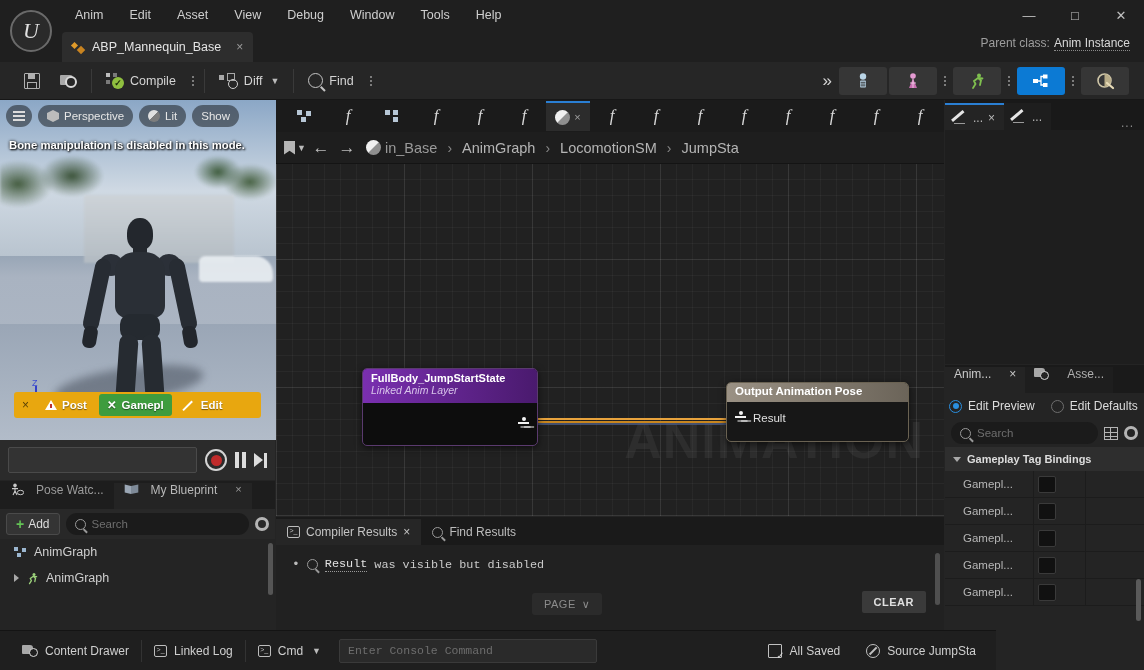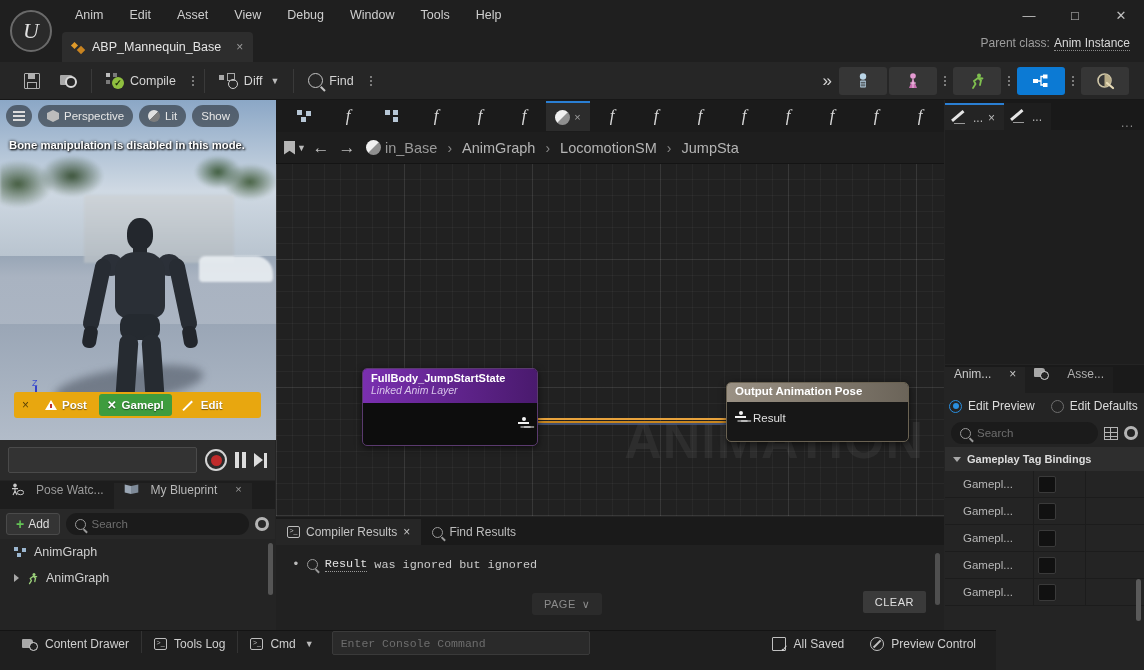--- a/index.html
+++ b/index.html
@@ -229,21 +229,21 @@
   .res-tab.plain{color:#bdbdbd;}
   .termic{width:13px;height:12px;border:1.4px solid #bdbdbd;border-radius:2px;position:relative;font-size:7px;color:#bdbdbd;}
   .termic::after{content:">_";position:absolute;left:1.5px;top:0px;font-size:7px;}
   .res-body{position:relative;height:85px;}
   .res-msg{display:flex;align-items:center;gap:7px;padding:12px 0 0 16px;font-family:"Liberation Mono",monospace;font-size:11.8px;color:#cacaca;}
   .res-bullet{color:#bbb;font-size:13px;}
   .res-link{border-bottom:1px dotted #9a9a9a;color:#e2e2e2;}
   .pagebtn{position:absolute;left:256px;top:48px;display:flex;align-items:center;gap:6px;height:22px;padding:0 12px;
            background:#2b2b2b;border-radius:3px;font-size:11px;color:#8c8c8c;letter-spacing:.5px;}
   .clearbtn{position:absolute;right:18px;top:46px;height:22px;padding:0 12px;background:#3a3a3a;border-radius:2px;
-            font-size:11px;color:#e0e0e0;letter-spacing:.5px;display:flex;align-items:center;}
+            font-size:11px;color:#e0e0e0;letter-spacing:.5px;display:flex;align-items:center;font-weight:bold;}
   .res-scroll{position:absolute;right:4px;top:8px;width:5px;height:52px;background:#4f4f4f;border-radius:3px;}
 
   
   .rtop{position:absolute;left:945px;top:100px;width:199px;height:264px;background:#1e1e1e;}
   .rtop-tabs{display:flex;height:30px;align-items:flex-end;background:#191919;}
   .rtab{display:flex;align-items:center;gap:5px;height:27px;padding:0 9px;font-size:12px;color:#b8b8b8;}
   .rtab.active{background:#242424;border-top:2px solid #2a7fd4;}
   .rtab.plain{background:#1e1e1e;}
   .penic{width:14px;height:13px;position:relative;}
   .penic::before{content:"";position:absolute;left:-1px;bottom:2px;width:15px;height:3px;background:#e6e6e6;transform:rotate(-40deg);transform-origin:left bottom;}
@@ -271,21 +271,21 @@
   .proprow{display:flex;align-items:center;height:27px;border-bottom:1px solid #1c1c1c;font-size:11.5px;color:#b6b6b6;}
   .proprow .plabel{width:88px;padding-left:18px;overflow:hidden;white-space:nowrap;}
   .proprow .pfield{width:52px;display:flex;align-items:center;justify-content:flex-start;padding-left:4px;border-left:1px solid #1c1c1c;height:100%;}
   .proprow .pswatch{width:18px;height:17px;background:#111;border:1px solid #3a3a3a;border-radius:2px;}
   .proprow .prest{flex:1;border-left:1px solid #1c1c1c;height:100%;}
   .sectionrow{display:flex;align-items:center;gap:6px;height:24px;background:#2e2e2e;padding-left:8px;font-size:11px;font-weight:bold;color:#dcdcdc;}
   .rscroll{position:absolute;right:3px;top:108px;width:5px;height:42px;background:#5a5a5a;border-radius:3px;}
 
   
   .statusbar{position:absolute;left:0;bottom:0;width:996px;height:40px;background:#1f1f1f;border-top:1px solid #141414;
-             display:flex;align-items:flex-start;}
+             display:flex;align-items:center;}
   .sb-btn{display:flex;align-items:center;gap:7px;height:26px;padding:0 12px;font-size:12px;color:#cfcfcf;}
   .sb-sep{width:1px;height:22px;background:#333;}
   .cmdfield{width:258px;height:24px;background:#2a2a2a;border:1px solid #3a3a3a;border-radius:2px;
             display:flex;align-items:center;padding:0 8px;font-family:"Liberation Mono",monospace;font-size:11.5px;color:#6d6d6d;margin-left:6px;}
   .drawer-ic{width:16px;height:13px;position:relative;}
   .drawer-ic::before{content:"";position:absolute;left:0;top:1px;width:11px;height:9px;background:#a8a8a8;border-radius:1px 3px 1px 1px;}
   .drawer-ic::after{content:"";position:absolute;right:0;bottom:0;width:7px;height:7px;border:1.6px solid #dadada;border-radius:50%;background:#1f1f1f;}
   .savedic{width:15px;height:14px;position:relative;}
   .savedic::before{content:"";position:absolute;left:0;top:0;width:12px;height:12px;border:1.5px solid #c0c0c0;border-radius:1px;}
   .savedic::after{content:"✓";position:absolute;right:-2px;bottom:-3px;font-size:10px;color:#d8d8d8;}
@@ -690,21 +690,21 @@
       <div class="res-tab plain">
         <span class="mag"></span>
         <span>Find Results</span>
       </div>
     </div>
     <div class="res-body">
       <div class="res-msg">
         <span class="res-bullet">•</span>
         <span class="mag"></span>
         <span class="res-link">Result</span>
-        <span>was ignored but ignored</span>
+        <span>was visible but disabled</span>
       </div>
       <div class="pagebtn">
         <span>PAGE</span>
         <span>∨</span>
       </div>
       <div class="clearbtn">CLEAR</div>
       <div class="res-scroll"></div>
     </div>
   </div>
 
@@ -801,37 +801,37 @@
 
   <div class="statusbar">
     <div style="width:10px"></div>
     <div class="sb-btn">
       <span class="drawer-ic"></span>
       <span>Content Drawer</span>
     </div>
     <div class="sb-sep"></div>
     <div class="sb-btn">
       <span class="termic"></span>
-      <span>Tools Log</span>
+      <span>Linked Log</span>
     </div>
     <div class="sb-sep"></div>
     <div class="sb-btn">
       <span class="termic"></span>
       <span>Cmd</span>
       <span class="chev-d">▼</span>
     </div>
     <div class="cmdfield">
       <span>Enter Console Command</span>
     </div>
 
     <div class="right-group">
       <div class="sb-btn">
         <span class="savedic"></span>
         <span>All Saved</span>
       </div>
       <div class="sb-btn">
         <span class="noentry"></span>
-        <span>Preview Control</span>
+        <span>Source JumpSta</span>
       </div>
     </div>
   </div>
 
 </div>
 
 </body></html>

